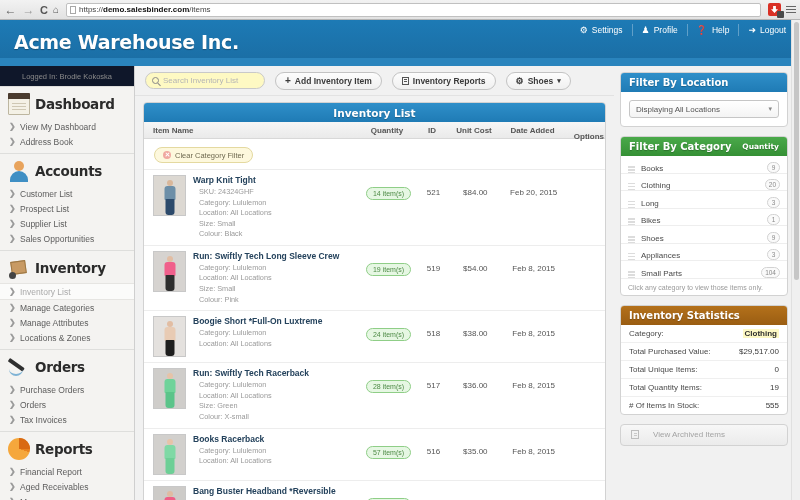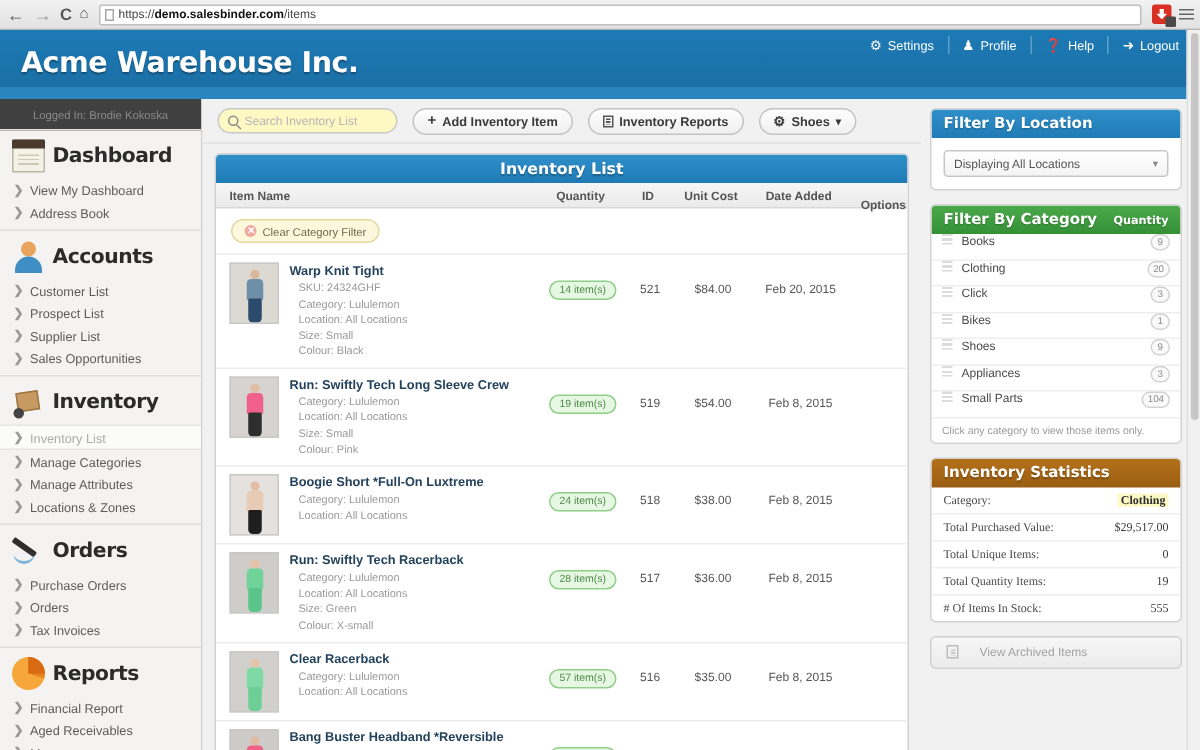--- a/index.html
+++ b/index.html
@@ -88,21 +88,21 @@
 
   
   .sidebar {
     width: 135px; background: #f4f3f1;
     border-right: 1px solid #cfcfcf;
     overflow: hidden; position: relative;
   }
   .loggedin {
     text-align: center; font-size: 7.5px; color: #8a8a8a;
     padding: 6px 0 5px; border-bottom: 1px solid #dededc;
-    background: #404040;
+    background: #0f172a;
   }
   .navgroup { border-bottom: 1px solid #dededc; padding-bottom: 4px; }
   .navhead {
     display: flex; align-items: center; gap: 5px;
     padding: 6px 0 4px 8px;
   }
   .navhead .title {
     font-size: 13.5px; font-weight: bold; color: #2b2b2b;
     letter-spacing: -0.3px; font-family: "DejaVu Sans", sans-serif;
   }
@@ -318,42 +318,42 @@
   .card-body { padding: 8px; }
   .select {
     height: 18px; border: 1px solid #c6c6c6; border-radius: 3px;
     background: linear-gradient(#fff, #f4f4f4);
     display: flex; align-items: center; justify-content: space-between;
     padding: 0 6px; font-size: 8px; color: #555; cursor: pointer;
   }
   .select .caret { color: #888; }
 
   .catrow {
-    display: flex; align-items: flex-start; height: 17.5px;
+    display: flex; align-items: flex-end; height: 17.5px;
     border-bottom: 1px solid #eee; padding: 0 7px; cursor: pointer;
   }
   .grip {
     width: 7px; height: 7px; flex: none; margin-right: 6px;
     background: repeating-linear-gradient(#dcdcdc 0 1.5px, transparent 1.5px 3px);
   }
   .catname { flex: 1; font-size: 8px; color: #4a4a4a; }
   .catqty {
     min-width: 13px; height: 11px; border: 1px solid #d2d2d2;
     border-radius: 6px; background: #fafafa;
     font-size: 6.5px; color: #8a8a8a;
     display: flex; align-items: center; justify-content: center; padding: 0 3px;
   }
   .cat-note {
     font-size: 7px; color: #9a9a9a; padding: 5px 7px 4px;
   }
 
   .statrow {
     display: flex; align-items: flex-start; justify-content: space-between;
     border-bottom: 1px solid #efefef; padding: 4px 8px;
-    font-size: 8px; color: #4a4a4a; font-family: Liberation Serif, serif;
+    font-size: 8px; color: #4a4a4a;
   }
   .statrow:last-child { border-bottom: none; }
   .statval { color: #3a3a3a; }
   .hl { background: #fdf8c4; font-weight: bold; color: #2f2f2f; padding: 0 2px; }
 
   .archive-btn {
     height: 22px; background: linear-gradient(#f7f7f7, #ebebeb);
     border: 1px solid #d2d2d2; border-radius: 4px;
     display: flex; align-items: center; gap: 14px; padding: 0 10px;
     font-size: 8px; color: #a3a3a3; cursor: pointer;
@@ -647,21 +647,21 @@
               <div class="val-cell v-date">Feb 8, 2015</div>
               <div class="val-cell v-opt"></div>
             </div>
             <div class="row">
               <div class="thumb" style="background:#d2d0cd">
                 <i class="head" style="background:#e6c3a8"></i>
                 <i class="torso" style="background:#7fd9a5"></i>
                 <i class="legs" style="background:#6dcf96"></i>
               </div>
               <div class="item-meta">
-                <div class="item-name">Clear Racerback</div>
+                <div class="item-name">Books Racerback</div>
                 <div class="item-line">Category: Lululemon</div>
                 <div class="item-line">Location: All Locations</div>
               </div>
               <div class="qty-cell">
                 <span class="qty-badge">57 item(s)</span>
               </div>
               <div class="val-cell v-id">516</div>
               <div class="val-cell v-cost">$35.00</div>
               <div class="val-cell v-date">Feb 8, 2015</div>
               <div class="val-cell v-opt"></div>
@@ -710,21 +710,21 @@
               <span class="catname">Books</span>
               <span class="catqty">9</span>
             </div>
             <div class="catrow">
               <span class="grip"></span>
               <span class="catname">Clothing</span>
               <span class="catqty">20</span>
             </div>
             <div class="catrow">
               <span class="grip"></span>
-              <span class="catname">Click</span>
+              <span class="catname">Long</span>
               <span class="catqty">3</span>
             </div>
             <div class="catrow">
               <span class="grip"></span>
               <span class="catname">Bikes</span>
               <span class="catqty">1</span>
             </div>
             <div class="catrow">
               <span class="grip"></span>
               <span class="catname">Shoes</span>

